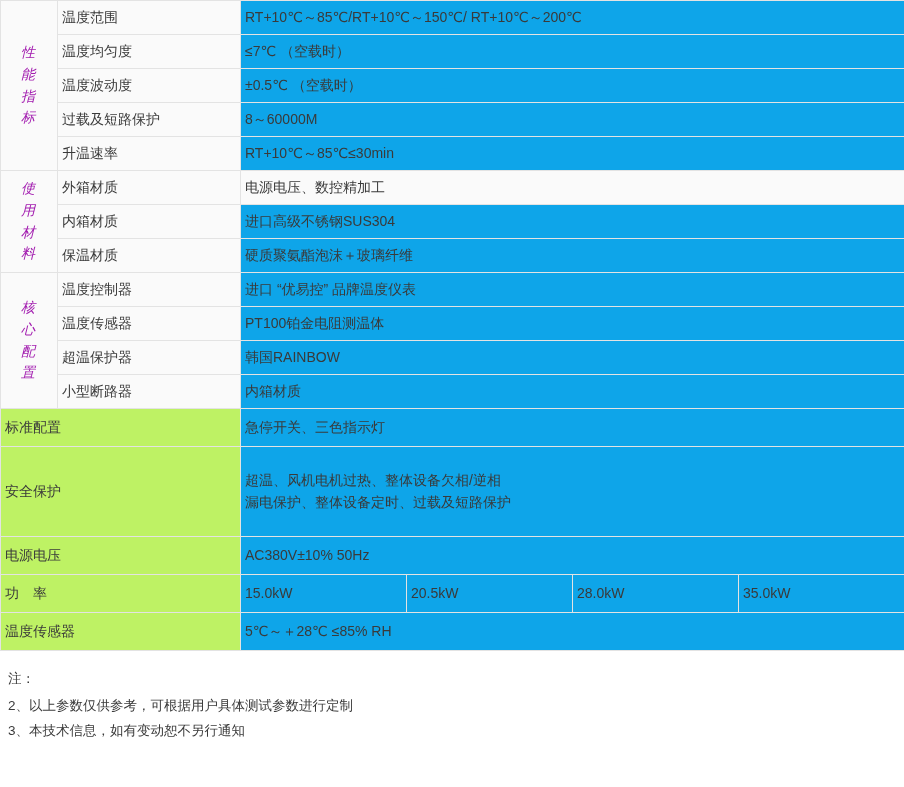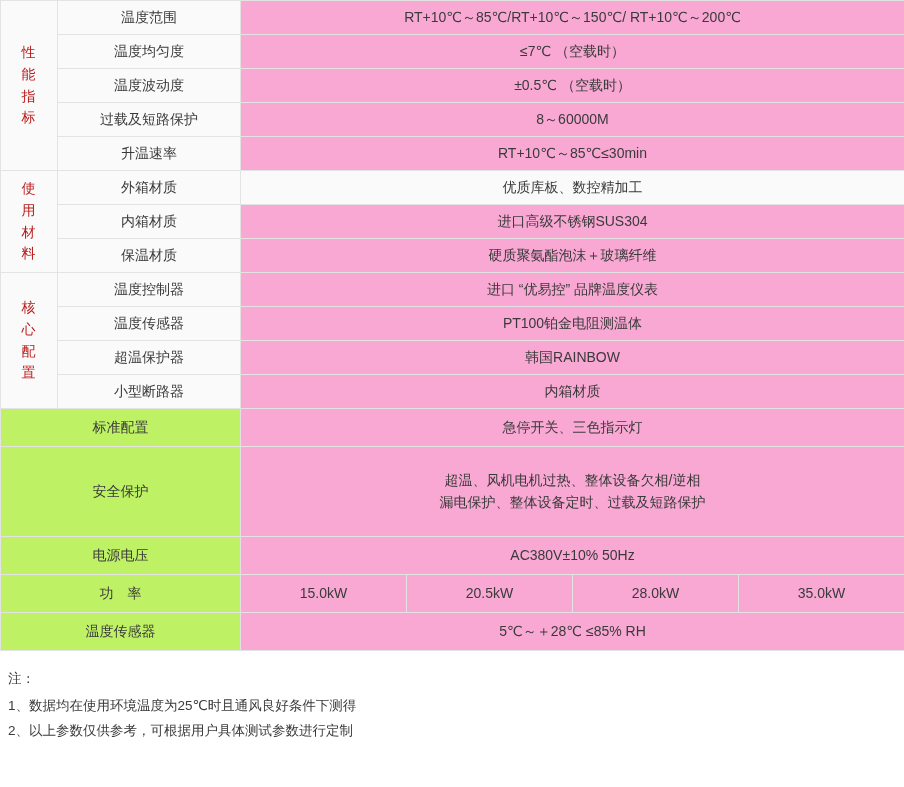--- a/index.html
+++ b/index.html
@@ -15,48 +15,48 @@
     font-size: 14px;
     overflow: hidden;
   }
   .spec-table {
     width: 904px;
     border-collapse: collapse;
     table-layout: fixed;
   }
   .spec-table td {
     border: 1px solid #e3e3e3;
-    text-align: center;
     vertical-align: middle;
     padding: 6px 4px;
     font-size: 14px;
     color: #3a3a3a;
     line-height: 1.5;
   }
   td.group-cell {
     width: 57px;
     background: #fafafa;
     font-size: 14px;
     letter-spacing: 1px;
-    color: #b91c1c;
+    color: #a21caf;
     padding: 4px 2px;
+    font-style: italic;
   }
   td.group-cell .glabel {
     display: block;
     width: 16px;
     margin: 0 auto;
     word-break: break-all;
     line-height: 1.55;
   }
   td.label-cell {
     width: 183px;
     background: #bef264;
   }
   td.value-cell {
-    background: #f9a8d4;
+    background: #0ea5e9;
   }
   td.shade {
     background: #fafafa;
   }
   td.value-cell.multiline {
     line-height: 1.6;
     padding: 22px 4px;
   }
   .row-h-a { height: 38px; }
   .notes {
@@ -107,21 +107,21 @@
     <tr>
       <td class="label-cell shade">升温速率</td>
       <td class="value-cell" colspan="4">RT+10℃～85℃≤30min</td>
     </tr>
 
     <tr>
       <td class="group-cell" rowspan="3">
           <span class="glabel">使用材料</span>
         </td>
       <td class="label-cell shade">外箱材质</td>
-      <td class="value-cell shade" colspan="4">优质库板、数控精加工</td>
+      <td class="value-cell shade" colspan="4">电源电压、数控精加工</td>
     </tr>
     <tr>
       <td class="label-cell shade">内箱材质</td>
       <td class="value-cell" colspan="4">进口高级不锈钢SUS304</td>
     </tr>
     <tr>
       <td class="label-cell shade">保温材质</td>
       <td class="value-cell" colspan="4">硬质聚氨酯泡沫＋玻璃纤维</td>
     </tr>
 
@@ -169,15 +169,15 @@
     </tr>
     <tr class="row-h-a">
       <td class="label-cell" colspan="2">温度传感器</td>
       <td class="value-cell" colspan="4">5℃～＋28℃ ≤85% RH</td>
     </tr>
   </tbody>
 </table>
 
 <div class="notes">
   <div class="note-title">注：</div>
-  <div class="note-line">1、数据均在使用环境温度为25℃时且通风良好条件下测得</div>
   <div class="note-line">2、以上参数仅供参考，可根据用户具体测试参数进行定制</div>
+  <div class="note-line">3、本技术信息，如有变动恕不另行通知</div>
 </div>
 
 </body></html>

